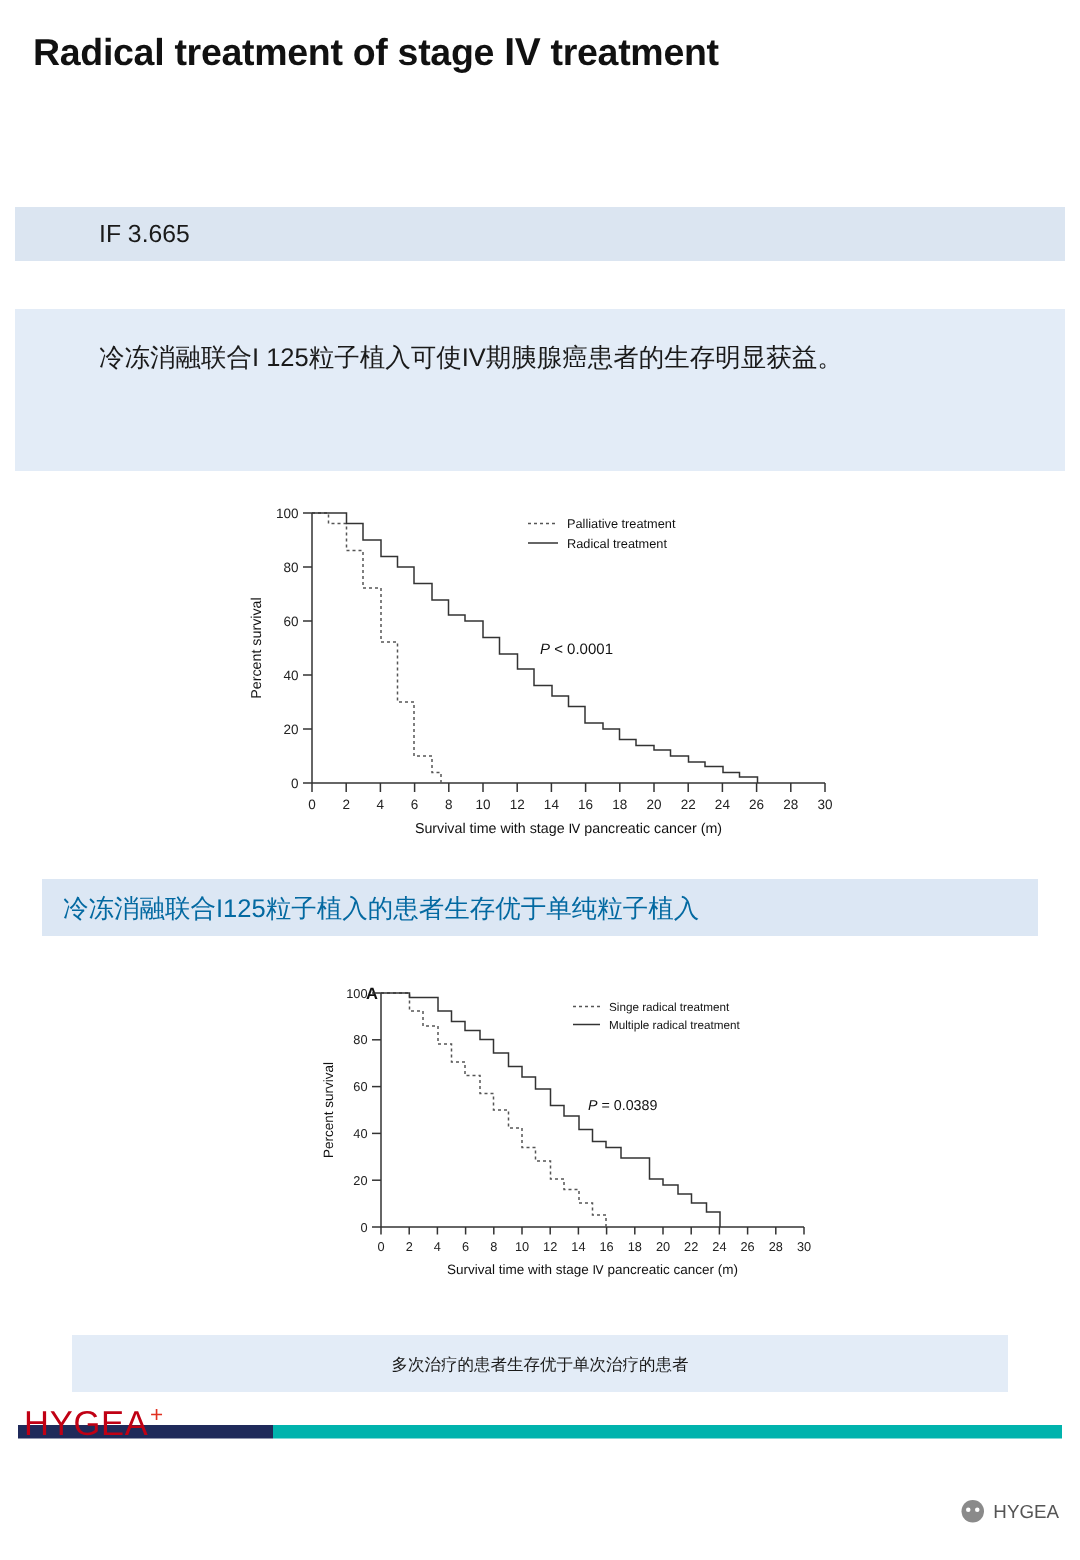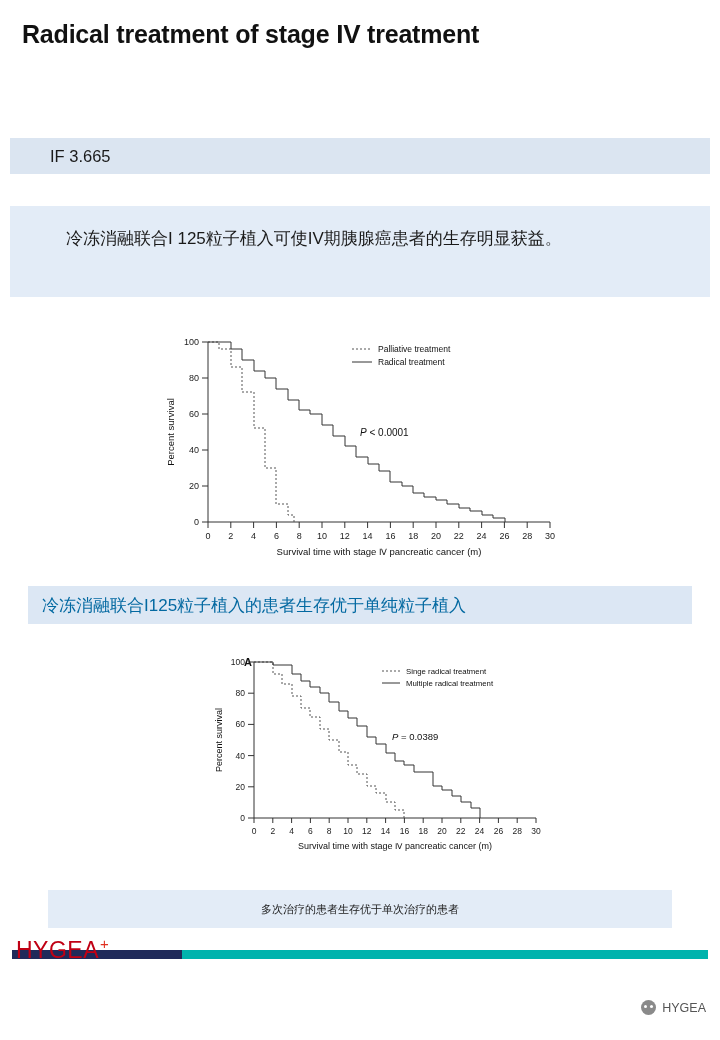--- a/index.html
+++ b/index.html
@@ -39,32 +39,32 @@
     display: flex;
     align-items: center;
     padding-left: 12px;
   }
   .journal-text {
     font-size: 16.5px;
     color: #1a1a1a;
     letter-spacing: 0.1px;
   }
   .journal-if {
-    margin-left: 28px;
+    margin-left: 44px;
     font-size: 16.5px;
     color: #1a1a1a;
   }
 
   
   .band-top {
     position: absolute;
     left: 10px;
     top: 206px;
     width: 700px;
-    height: 91px;
+    height: 108px;
     background: #e3ecf7;
     padding: 16px 22px 0 22px;
   }
   .band-top p {
     margin: 0;
     font-size: 17px;
     line-height: 2.0;
     color: #1a1a1a;
     text-indent: 34px;
   }

